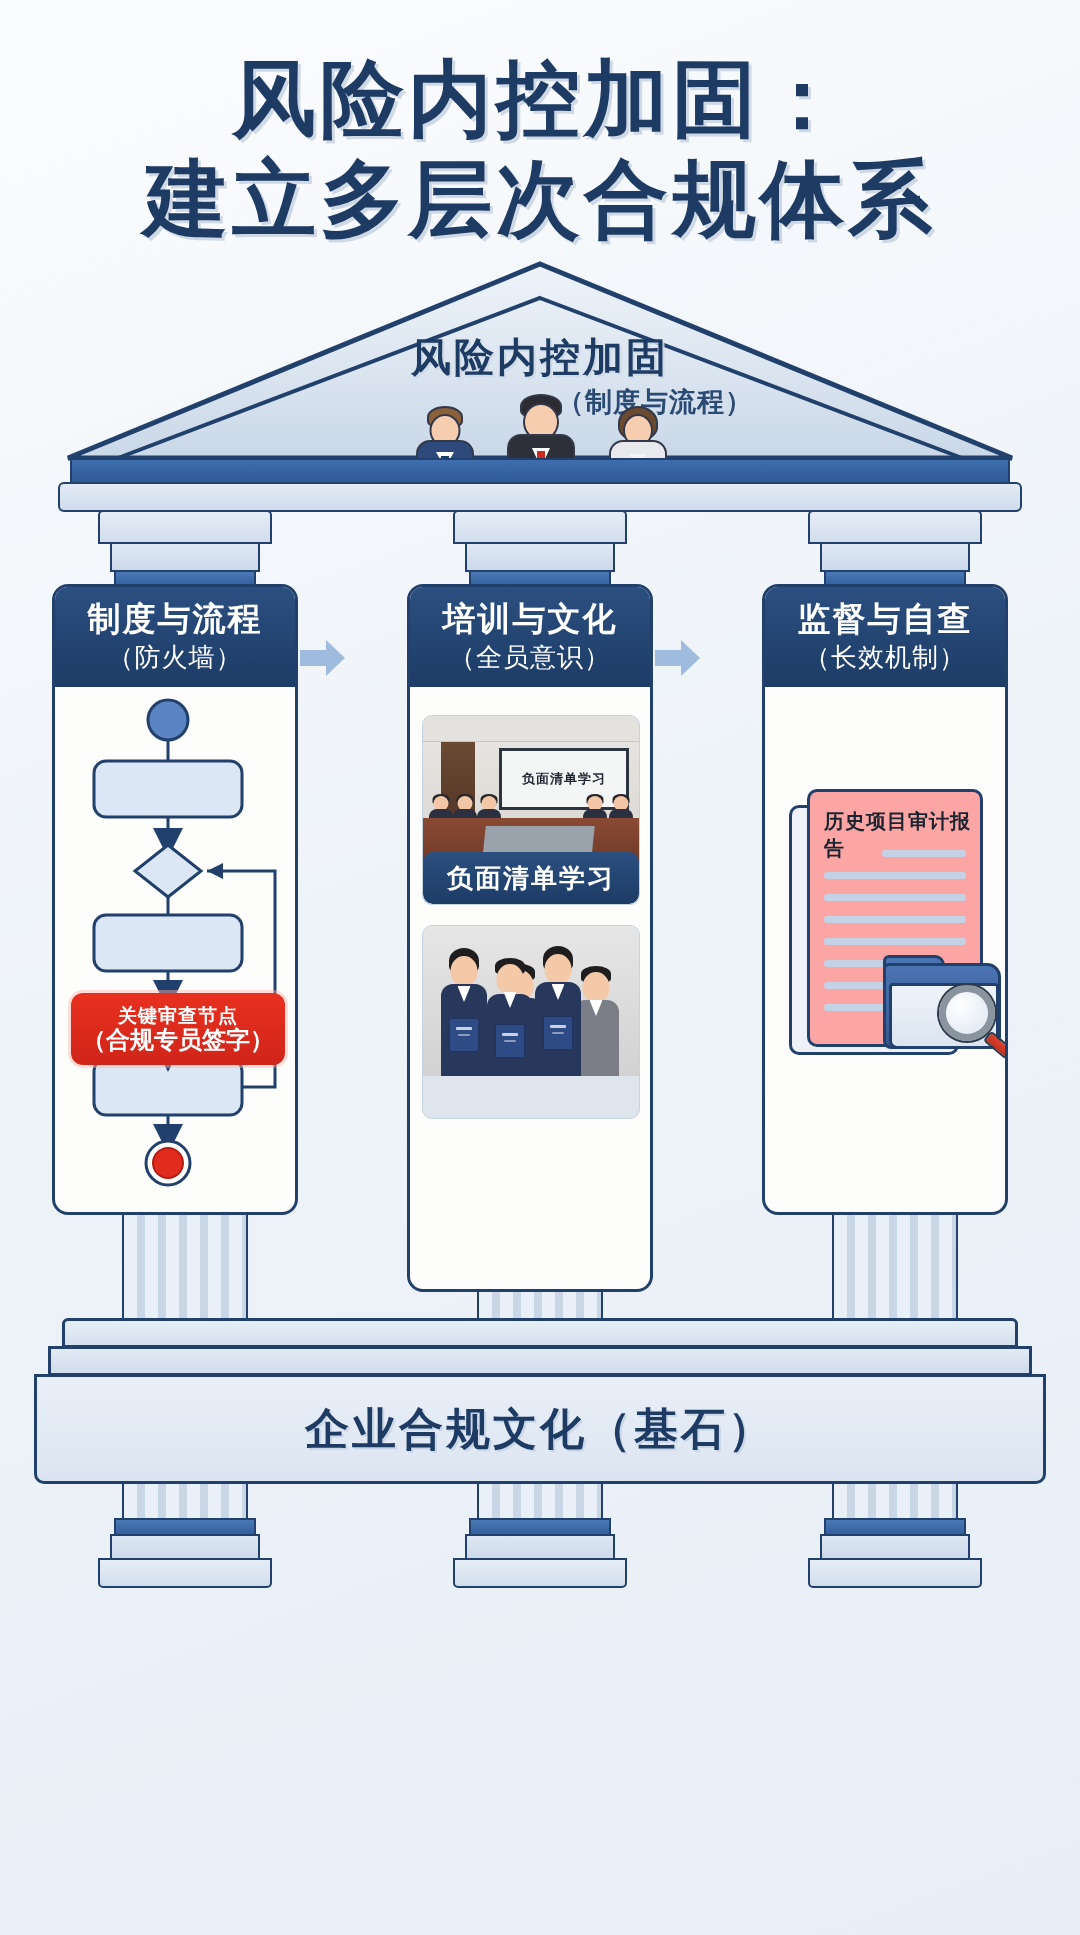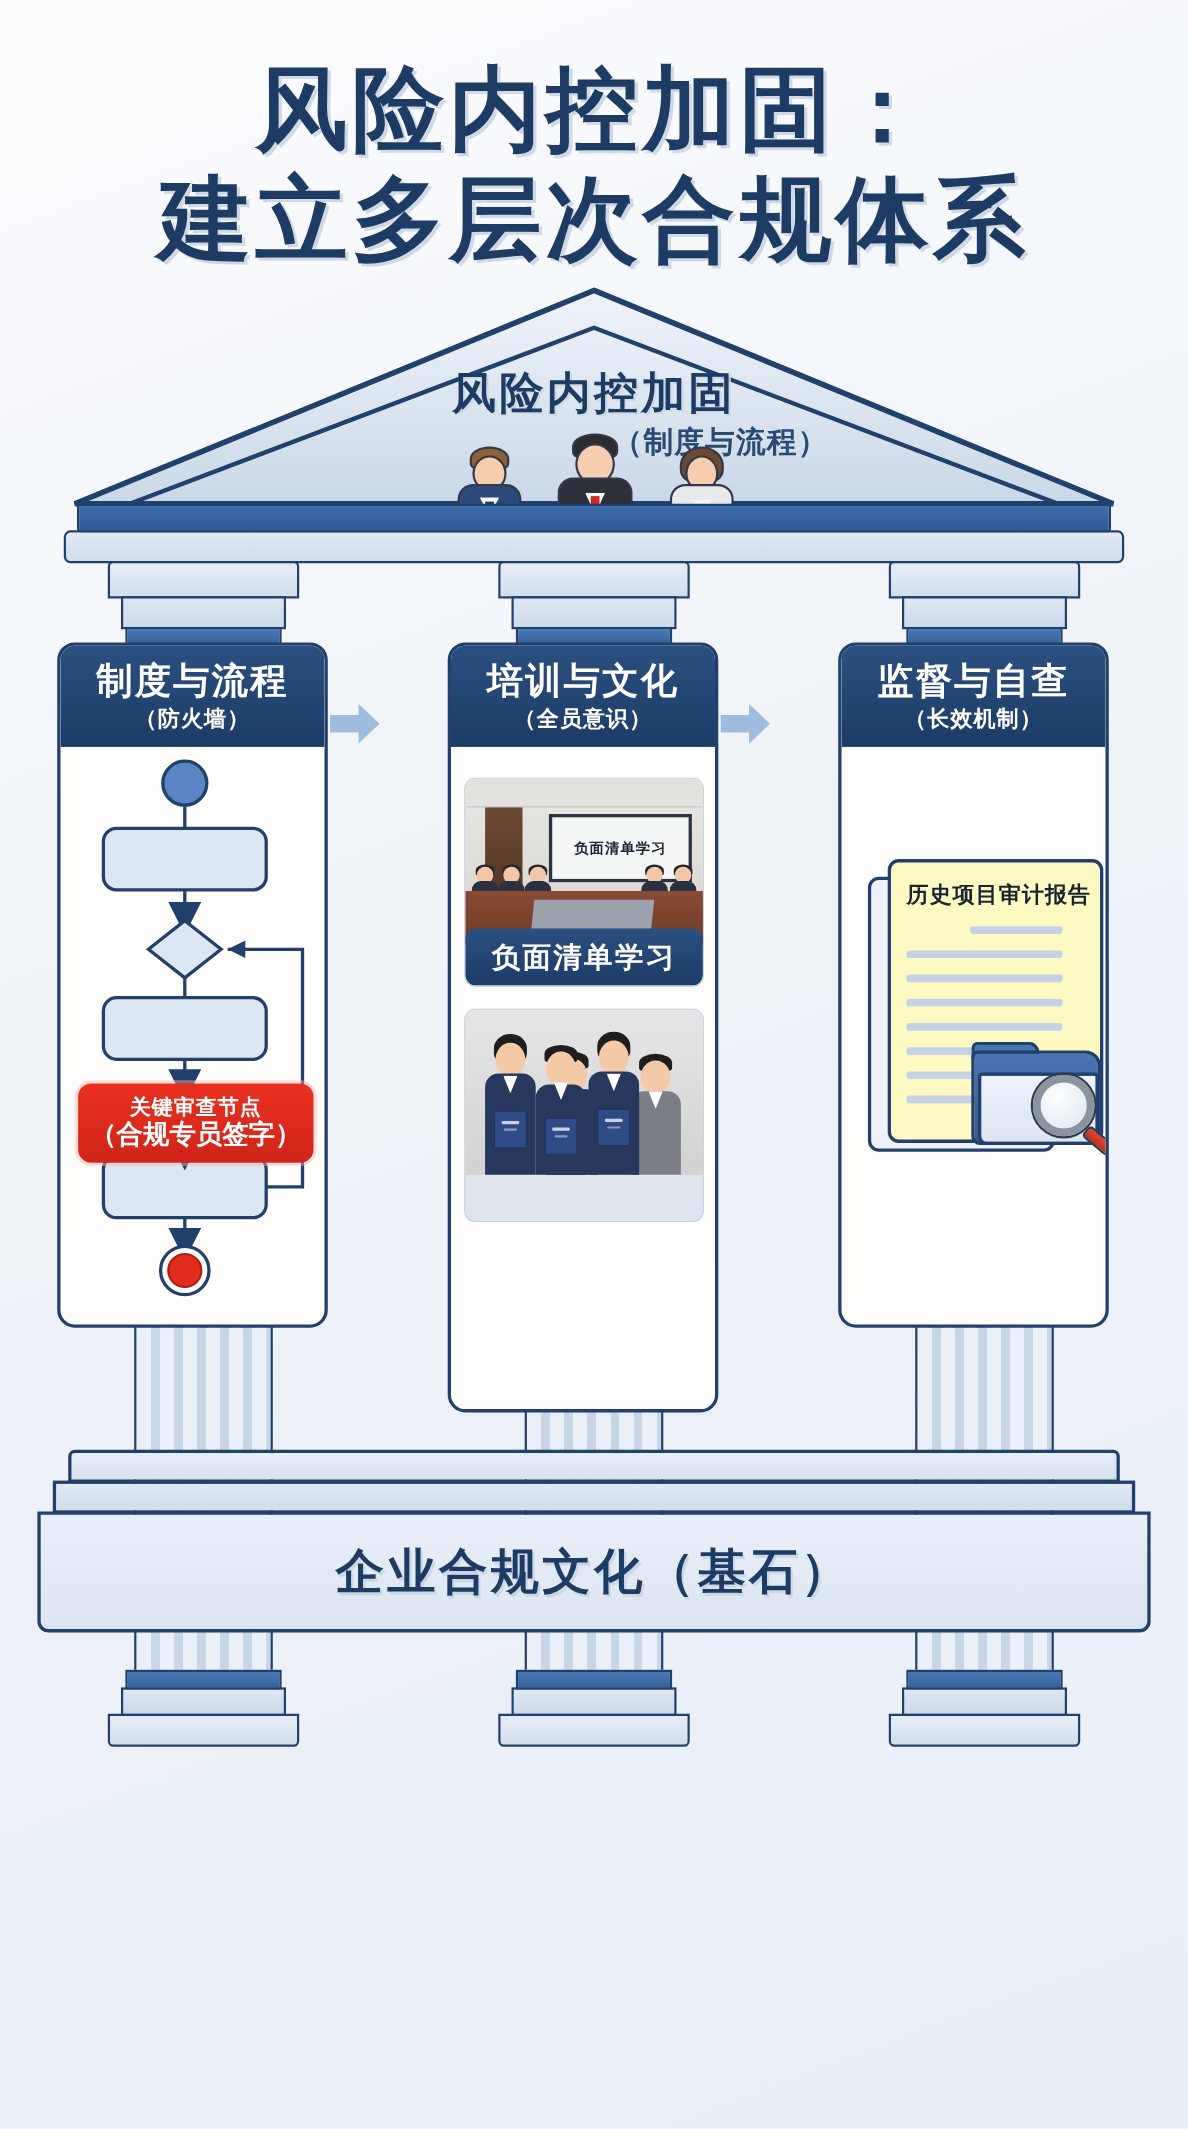--- a/index.html
+++ b/index.html
@@ -137,21 +137,21 @@
   }
   .card-head {
     background: linear-gradient(180deg,#2b4f80 0%, #1d3c66 100%);
     color: #ffffff; text-align: center;
     padding: 14px 4px 12px;
   }
   .card-head .h1 {
     font-size: 33px; font-weight: bold; letter-spacing: 2px; line-height: 1.12;
   }
   .card-head .h2 {
-    font-size: 20px; font-weight: bold; letter-spacing: 1px; margin-top: 2px;
+    font-size: 26px; font-weight: normal; letter-spacing: 1px; margin-top: 2px;
   }
   .card-body { position: relative; }
 
   
   .flow-arrow { position: absolute; width: 46px; height: 40px; }
 
   
   .flow { position: relative; width: 246px; height: 525px; }
 
   
@@ -188,22 +188,22 @@
   .tp-book i { display:block; margin: 8px auto 0; width: 16px; height:3px; background: rgba(255,255,255,0.75); border-radius:1px;}
   .tp-book i + i { margin-top: 4px; width: 12px; height: 2px; opacity: .6;}
 
   
   .doc-wrap { position: relative; width: 246px; height: 525px; }
   .doc-back {
     position: absolute; left: 24px; top: 118px; width: 170px; height: 250px;
     background: #eef2f8; border: 3px solid #22406c; border-radius: 10px;
   }
   .doc-front {
-    position: absolute; left: 42px; top: 102px; width: 196px; height: 258px;
-    background: #fef9c3; border: 3px solid #22406c; border-radius: 10px;
+    position: absolute; left: 42px; top: 102px; width: 176px; height: 258px;
+    background: #fca5a5; border: 3px solid #22406c; border-radius: 10px;
   }
   .doc-title {
     position: absolute; left: 14px; top: 16px; font-size: 20px;
     font-weight: bold; color: #1a2430; letter-spacing: 1px;
   }
   .doc-line { position: absolute; height: 7px; background: #c5d2e6; border-radius: 3px; }
   .folder { position: absolute; left: 118px; top: 268px; width: 122px; height: 98px; }
   .f-back { position:absolute; left:0; top:8px; width:118px; height:86px; background:linear-gradient(180deg,#4b74b3 0%,#38598f 100%); border:3px solid #22406c; border-radius:6px 14px 8px 8px;}
   .f-tab { position:absolute; left:0; top:0; width:62px; height:16px; background:#4b74b3; border:3px solid #22406c; border-bottom:none; border-radius:6px 10px 0 0;}
   .f-front { position:absolute; left:6px; top:28px; width:110px; height:66px; background:linear-gradient(180deg,#eef3fa 0%,#dbe4f0 100%); border:3px solid #22406c; border-radius:4px 4px 8px 8px;}

